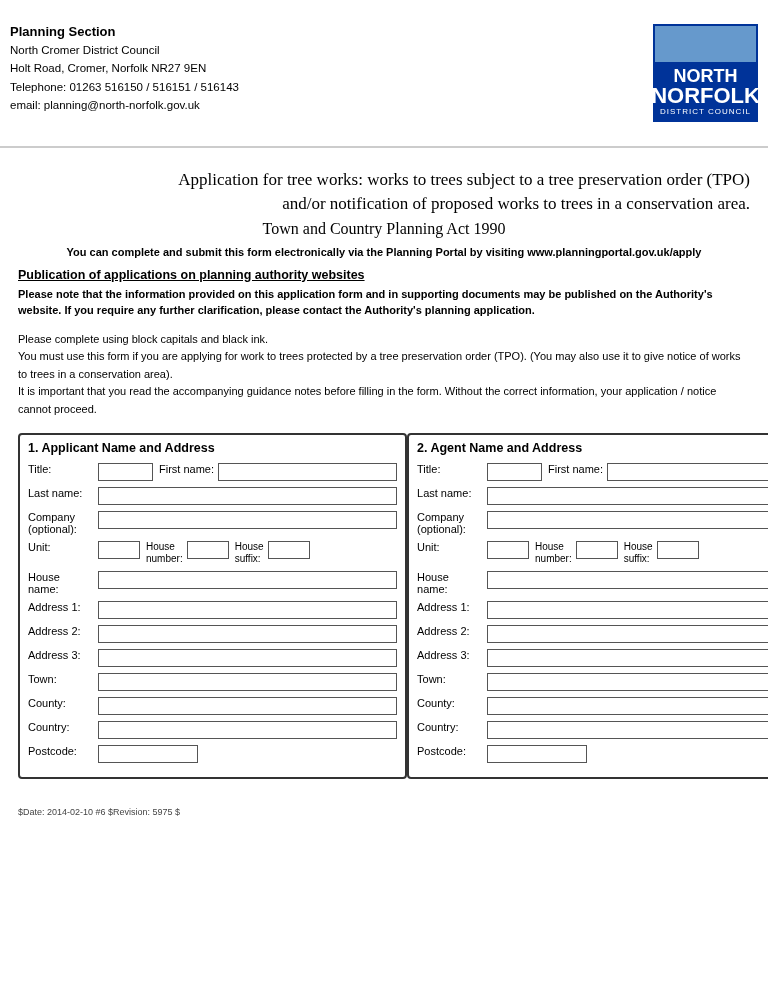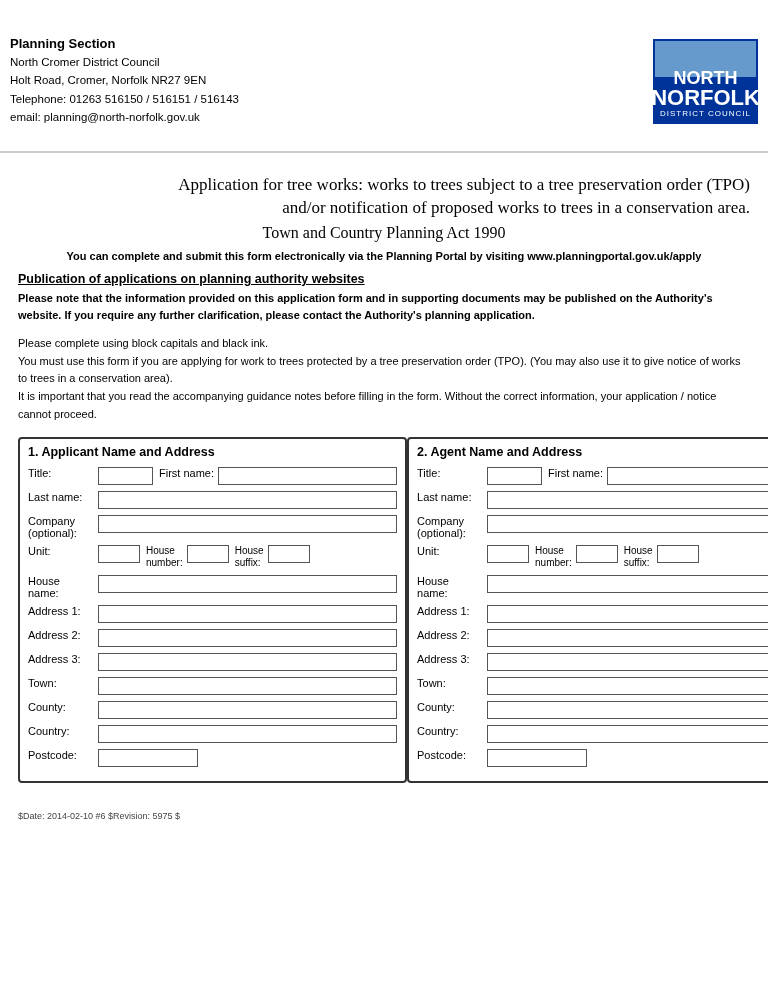--- a/index.html
+++ b/index.html
@@ -12,21 +12,20 @@
       min-height: 994px;
     }
 
     
     .header {
       display: flex;
       align-items: stretch;
       border-bottom: 2px solid #ccc;
       padding: 24px 10px;
       background: #fff;
-      margin-top: 12px;
     }
     .header-text {
       flex: 1;
     }
     .header-text .org-name {
       font-weight: bold;
       font-size: 13px;
     }
     .header-text .org-details {
       font-size: 11.5px;
@@ -34,21 +33,21 @@
       margin-top: 2px;
     }
     .header-logo {
       width: 110px;
       display: flex;
       align-items: center;
       justify-content: flex-end;
     }
     .logo-box {
       width: 105px;
-      height: 85px;
+      height: 98px;
       background: #003399;
       display: flex;
       flex-direction: column;
       align-items: center;
       justify-content: flex-end;
       padding: 4px;
       position: relative;
       border: 2px solid #003399;
     }
     .logo-top {

